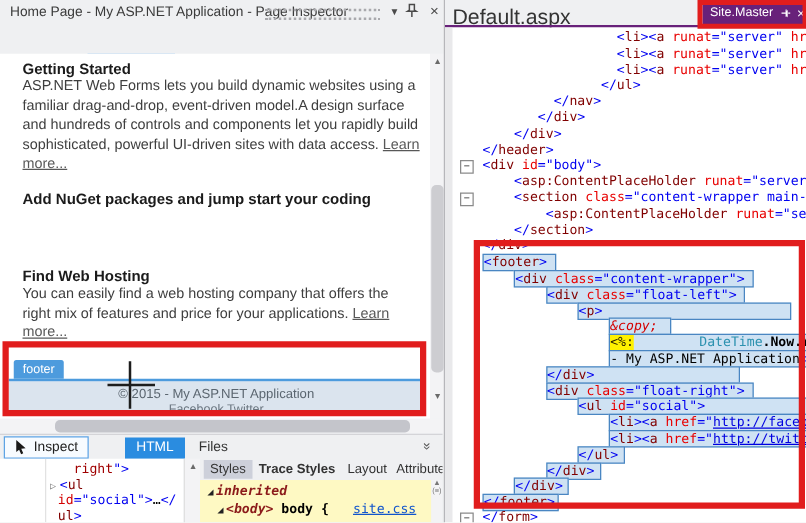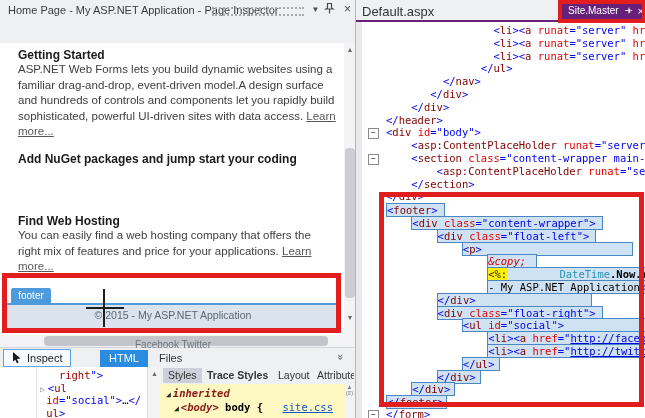--- a/index.html
+++ b/index.html
@@ -20,21 +20,21 @@
   
   .viewport{position:absolute;left:0;top:43px;width:344px;height:292px;background:#fff;overflow:hidden;}
   .sec-h{position:absolute;left:18px;font-size:12px;font-weight:bold;color:#1b1b1b;}
   .sec-p{position:absolute;left:18px;width:318px;font-size:11.5px;line-height:15.5px;color:#3e3e3e;}
   .lm-link{color:#585858;text-decoration:underline;cursor:pointer;}
   
   .ftr-tab{position:absolute;left:11px;top:288px;width:40px;height:15px;background:#4d9bdd;color:#fff;font-size:10px;line-height:15px;text-align:center;border-radius:2px 2px 0 0;z-index:5;}
   .ftr-line{position:absolute;left:7px;top:303px;width:332px;height:2px;background:#4d9bdd;z-index:4;}
   .ftr-area{position:absolute;left:7px;top:305px;width:332px;height:26px;background:#dbe4ee;z-index:3;text-align:center;}
   .ftr-copy{font-size:10.5px;color:#5b6670;padding-top:4px;}
-  .ftr-soc{font-size:10px;color:#6b7680;margin-top:18px;}
+  .ftr-soc{font-size:10px;color:#6b7680;margin-top:1px;}
   .ch-h{position:absolute;left:86px;top:307px;width:38px;height:2px;background:#1d1d1d;z-index:6;}
   .ch-v{position:absolute;left:103px;top:289px;width:2px;height:38px;background:#1d1d1d;z-index:6;}
   
   .vscroll{position:absolute;left:344px;top:43px;width:12px;height:292px;background:#f3f3f5;}
   .vthumb{position:absolute;left:1px;top:105px;width:10px;height:150px;background:#cdcdd1;border-radius:4px;}
   .sb-ar{position:absolute;left:0;width:12px;font-size:7px;color:#6a6a6a;text-align:center;}
   .hscroll{position:absolute;left:0;top:335px;width:356px;height:12px;background:#f3f3f5;}
   .hthumb{position:absolute;left:44px;top:1px;width:284px;height:10px;background:#c4c5cb;border-radius:4px;}
   
   .btoolbar{position:absolute;left:0;top:347px;width:354px;height:20px;background:#eff0f2;border-top:1px solid #d4d4d8;}
@@ -55,21 +55,21 @@
   .st-line1{position:absolute;left:6px;top:3px;}
   .st-line2{position:absolute;left:14px;top:17px;}
   .exp{font-size:8px;color:#222;margin-right:2px;}
   .maroon-i{color:#8b1a1a;font-style:italic;font-weight:bold;}
   .sel-bold{color:#000;font-weight:bold;}
   .css-link{position:absolute;right:12px;top:17px;color:#1155cc;text-decoration:underline;font-family:"DejaVu Sans Mono",monospace;font-size:10.5px;}
   .styles-scroll{position:absolute;left:185px;top:17px;width:9px;height:34px;background:#f3f3f5;font-size:6px;color:#777;text-align:center;}
   
   #right{position:absolute;left:355px;top:0;width:290px;height:418px;background:#fff;border-left:1px solid #b6b6ba;box-sizing:border-box;}
   .rtabs{position:absolute;left:0;top:0;width:290px;height:20px;background:#eff0f2;}
-  .tab-inactive{position:absolute;left:6px;top:4px;font-size:13px;color:#333;}
+  .tab-inactive{position:absolute;left:6px;top:4px;font-size:17px;color:#333;}
   .tab-preview{position:absolute;left:206px;top:1px;height:19px;background:#68217a;color:#fff;display:flex;align-items:center;gap:5px;padding:0 6px;font-size:10px;}
   .purple-line{position:absolute;left:0;top:20px;width:290px;height:2px;background:#68217a;}
   .editor{position:absolute;left:0;top:22px;width:290px;height:396px;background:#fff;overflow:hidden;font-family:"DejaVu Sans Mono",monospace;font-size:10.5px;}
   .ed-margin{position:absolute;left:0;top:0;width:6px;height:396px;background:#e9e9eb;}
   .cl{position:absolute;left:30px;white-space:pre;height:13px;line-height:13px;}
   .sel{background:#cfe2f3;border:1px solid #4a86c2;display:inline-block;height:12px;line-height:12px;vertical-align:top;}
   .fold{position:absolute;left:12px;width:9px;height:9px;border:1px solid #8a8a8a;background:#fff;font-size:8px;line-height:8px;text-align:center;color:#333;}
   
   .tk-d{color:#0000f0;}  .tk-t{color:#800000;}  .tk-a{color:#e80000;}
   .tk-s{color:#0000f0;}  .tk-e{color:#d40000;}  .tk-pl{color:#000;}

